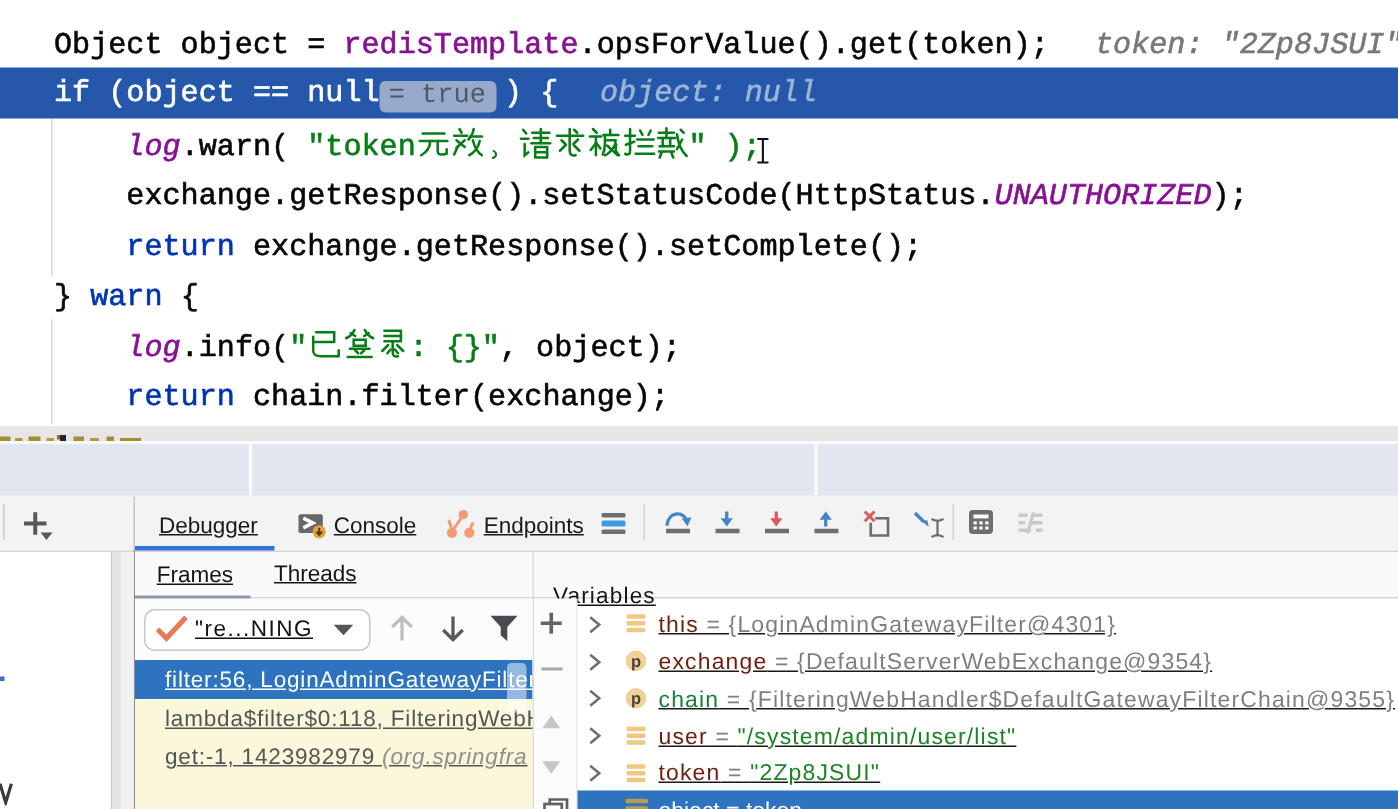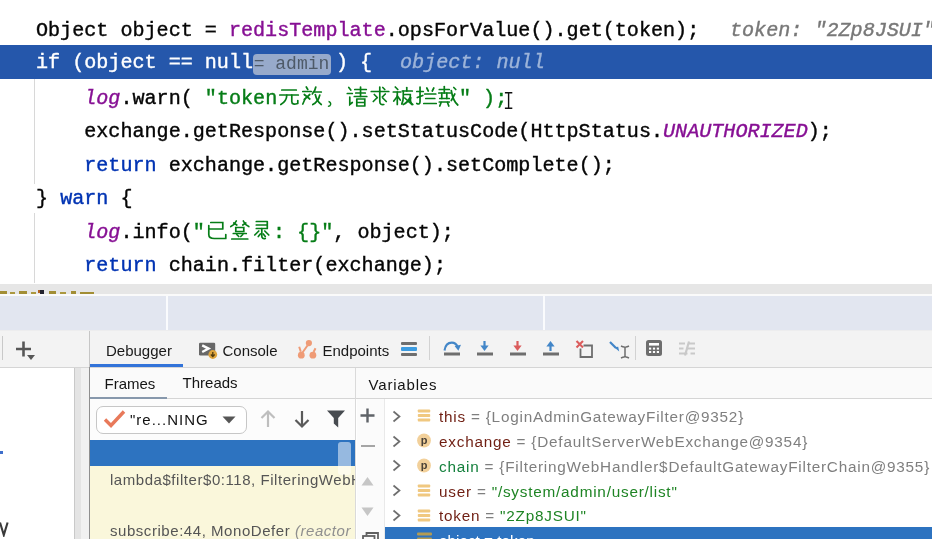--- a/index.html
+++ b/index.html
@@ -7,36 +7,36 @@
   font-family:"Liberation Sans",sans-serif;margin-top:14px;}
 .cl{position:absolute;left:0;width:932px;height:34px;white-space:pre;
   font-family:"Liberation Mono",monospace;font-size:20.1px;line-height:33.55px;color:#060606;-webkit-text-stroke:0.4px currentColor;}
 .kw{color:#0033B3;}
 .fld{color:#871094;}
 .it{font-style:italic;}
 .str{color:#067D17;}
 .hint{color:#787878;font-style:italic;}
 .cjk{display:inline-block;width:22.72px;height:22px;vertical-align:-3px;}
 .abs{position:absolute;}
-.uitxt{position:absolute;font-size:15px;color:#191919;white-space:pre;}
+.uitxt{position:absolute;font-size:15px;color:#191919;white-space:pre;text-decoration:underline;}
 </style>
 </head>
 <body>
 <div id="root">
 
   <div class="abs" style="left:33.5px;top:64px;width:1px;height:106px;background:#D8D8D8"></div>
   <div class="abs" style="left:33.5px;top:199px;width:1px;height:70px;background:#D8D8D8"></div>
 
   <div class="cl" style="top:0.4px;left:36px">Object object = <span class="fld">redisTemplate</span>.opsForValue().get(token);</div>
   <div class="cl hint" style="top:0.4px;left:730px">token: "2Zp8JSUI"</div>
 
   <div class="abs" style="left:0;top:31.4px;width:932px;height:33.4px;background:#2557AB"></div>
   <div class="cl" style="top:32.4px;left:36px;color:#fff">if (object == null</div>
   <div class="abs" style="left:252.5px;top:39.5px;width:78px;height:21.5px;background:#97AACB;border-radius:4px;
-       font-family:'Liberation Mono',monospace;font-size:18px;line-height:21.5px;color:#4E5A68;text-align:center">= admin</div>
+       font-family:'Liberation Mono',monospace;font-size:18px;line-height:21.5px;color:#4E5A68;text-align:center">= true</div>
   <div class="cl" style="top:32.4px;left:336px;color:#fff">) {</div>
   <div class="cl it" style="top:32.4px;left:400px;color:#9DB4D9">object: null</div>
 
   <div class="cl" style="top:67.5px;left:36px">    <span class="fld it">log</span>.warn( <span class="str">"token</span><span class="cjk"><svg width="23.58" height="22" viewBox="0 0 21 22" style="display:block" stroke="#067D17" stroke-width="1.7" fill="none" stroke-linecap="round">
           <path d="M3.5 5 H18"></path>
           <path d="M1.5 10 H20"></path>
           <path d="M8.5 10 C8.5 14.5 6 17.5 2.5 19.5"></path>
           <path d="M13.5 10 V16.5 C13.5 19.3 15.5 19.5 19.5 18.5 M19.5 18.5 V15.5"></path>
         </svg></span><span class="cjk"><svg width="23.58" height="22" viewBox="0 0 21 22" style="display:block" stroke="#067D17" stroke-width="1.7" fill="none" stroke-linecap="round">
           <path d="M5 2 L6.5 4.5"></path>
@@ -246,21 +246,21 @@
   <div class="abs" style="left:81.3px;top:353.9px;width:7.3px;height:185.1px;background:#F1F1F1"></div>
   <div class="abs" style="left:0;top:436.5px;width:3.2px;height:3px;background:#3F6FCB"></div>
   <svg class="abs" style="left:0;top:507px" width="10" height="16" viewBox="0 0 10 16">
     <path d="M0 1.5 L3.8 14 L7.6 1.5" stroke="#3A3A3A" stroke-width="2.1" fill="none"></path>
   </svg>
 
   <div class="abs" style="left:89.9px;top:353.9px;width:842.1px;height:30.5px;background:#FAFAFA"></div>
   <div class="abs" style="left:89.9px;top:384.1px;width:842.1px;height:1.2px;background:#D5D5D5"></div>
   <div class="uitxt" style="left:104.5px;top:360.5px;color:#141414">Frames</div>
   <div class="uitxt" style="left:182.6px;top:360px;color:#141414">Threads</div>
-  <div class="uitxt" style="left:368.6px;top:362px;color:#141414;letter-spacing:0.8px">Variables</div>
+  <div class="uitxt" style="left:368.6px;top:375px;color:#141414;letter-spacing:0.8px">Variables</div>
   <div class="abs" style="left:89.9px;top:383.2px;width:77px;height:3.2px;background:#8798AC"></div>
   <div class="abs" style="left:355.3px;top:353.9px;width:1.2px;height:185.1px;background:#DADADA"></div>
 
   <div class="abs" style="left:89.9px;top:385.3px;width:265.4px;height:41px;background:#FCFCFC"></div>
 
   <div class="abs" style="left:95.5px;top:391.8px;width:149px;height:26px;background:#fff;border:1.3px solid #C7C7C7;border-radius:7px"></div>
   <svg class="abs" style="left:101px;top:395px" width="28" height="22" viewBox="0 0 28 22">
     <path d="M4 10.5 L10 16.5 L23 2.5" stroke="#E8795A" stroke-width="3.4" fill="none"></path>
   </svg>
   <div class="uitxt" style="left:130px;top:397px;color:#111;letter-spacing:1px">"re...NING</div>
@@ -275,22 +275,23 @@
   <svg class="abs" style="left:292px;top:393px" width="20" height="24" viewBox="0 0 20 24">
     <path d="M10 4 V19 M3.5 13 L10 19.5 L16.5 13" stroke="#5A5A5A" stroke-width="2.2" fill="none"></path>
   </svg>
 
   <svg class="abs" style="left:325px;top:393px" width="22" height="24" viewBox="0 0 22 24">
     <path d="M2 3.5 H20 L13.2 11 V20.5 L8.8 16.5 V11 Z" fill="#474B50"></path>
   </svg>
 
   <div class="abs" style="left:89.9px;top:426.3px;width:265.4px;height:112.7px;background:#FAF7DB;overflow:hidden">
     <div class="abs" style="left:0;top:0;width:265.4px;height:25.9px;background:#2D73C0"></div>
+    <div class="uitxt" style="left:20.1px;top:4.5px;color:#fff;letter-spacing:0.55px">filter:56, LoginAdminGatewayFilter</div>
     <div class="uitxt" style="left:20.1px;top:30.3px;color:#555;letter-spacing:0.55px">lambda$filter$0:118, FilteringWebH</div>
-    <div class="uitxt" style="left:20.1px;top:81.9px;color:#555;letter-spacing:0.55px">subscribe:44, MonoDefer <span class="it" style="color:#8F8F8F">(reactor</span></div>
+    <div class="uitxt" style="left:20.1px;top:56.1px;color:#555;letter-spacing:0.55px">get:-1, 1423982979 <span class="it" style="color:#8F8F8F">(org.springfra</span></div>
     <div class="abs" style="left:248.5px;top:1.5px;width:13px;height:33px;background:rgba(255,255,255,0.5);border-radius:3px"></div>
   </div>
 
   <div class="abs" style="left:356.5px;top:385.3px;width:27.5px;height:153.7px;background:#FBFBFB"></div>
   <div class="abs" style="left:384px;top:385.3px;width:1px;height:153.7px;background:#E9E9E9"></div>
 
   <svg class="abs" style="left:359px;top:393px" width="17" height="17" viewBox="0 0 17 17">
     <path d="M1.5 8.5 H15.5 M8.5 1.5 V15.5" stroke="#5F6368" stroke-width="2.4" fill="none"></path>
   </svg>
   <div class="abs" style="left:360.5px;top:430.6px;width:14px;height:2.6px;background:#A5A5A5"></div>
@@ -353,19 +354,19 @@
       </g>
     </svg>
   <svg class="abs" style="left:416px;top:518.2px" width="17" height="14" viewBox="0 0 17 14">
       <g fill="#B49C52">
         <rect x="1" y="0.5" width="15" height="3" rx="1"></rect>
         <rect x="1" y="5.5" width="15" height="3" rx="1"></rect>
         <rect x="1" y="10.5" width="15" height="3" rx="1"></rect>
       </g>
     </svg>
 
-  <div class="uitxt" style="left:439px;top:394.2px;font-size:15.3px;letter-spacing:0.78px"><span style="color:#6F1E12">this</span><span style="color:#7F7F7F"> = {LoginAdminGatewayFilter@9352}</span></div>
+  <div class="uitxt" style="left:439px;top:394.2px;font-size:15.3px;letter-spacing:0.78px"><span style="color:#6F1E12">this</span><span style="color:#7F7F7F"> = {LoginAdminGatewayFilter@4301}</span></div>
   <div class="uitxt" style="left:439px;top:419px;font-size:15.3px;letter-spacing:0.78px"><span style="color:#6F1E12">exchange</span><span style="color:#7F7F7F"> = {DefaultServerWebExchange@9354}</span></div>
   <div class="uitxt" style="left:439px;top:443.8px;font-size:15.3px;letter-spacing:0.78px"><span style="color:#15803d">chain</span><span style="color:#7F7F7F"> = {FilteringWebHandler$DefaultGatewayFilterChain@9355}</span></div>
   <div class="uitxt" style="left:439px;top:468.6px;font-size:15.3px;letter-spacing:0.78px"><span style="color:#6F1E12">user</span><span style="color:#7F7F7F"> = </span><span style="color:#1E8424">"/system/admin/user/list"</span></div>
   <div class="uitxt" style="left:439px;top:493.4px;font-size:15.3px;letter-spacing:0.78px"><span style="color:#6F1E12">token</span><span style="color:#7F7F7F"> = </span><span style="color:#1E8424">"2Zp8JSUI"</span></div>
   <div class="uitxt" style="left:439px;top:518.2px;font-size:15.3px;color:#fff">object = token</div>
 </div>
 
 </body></html>

